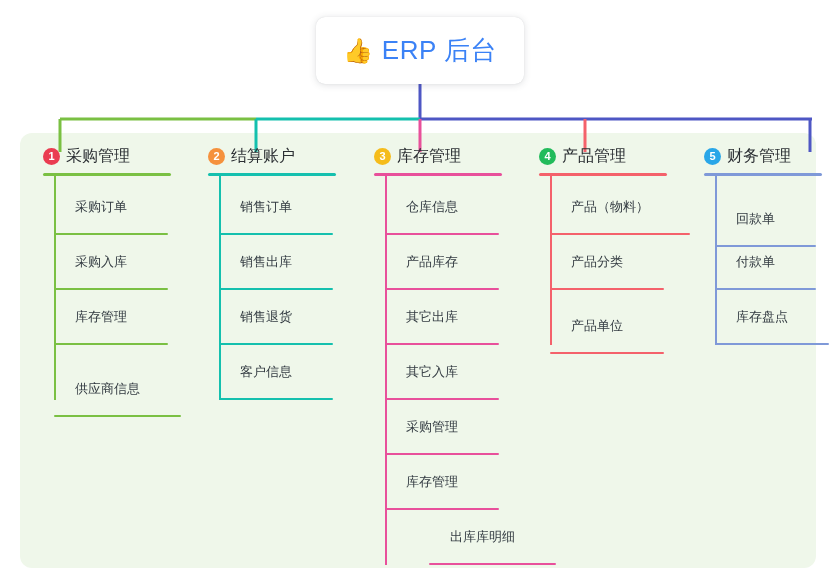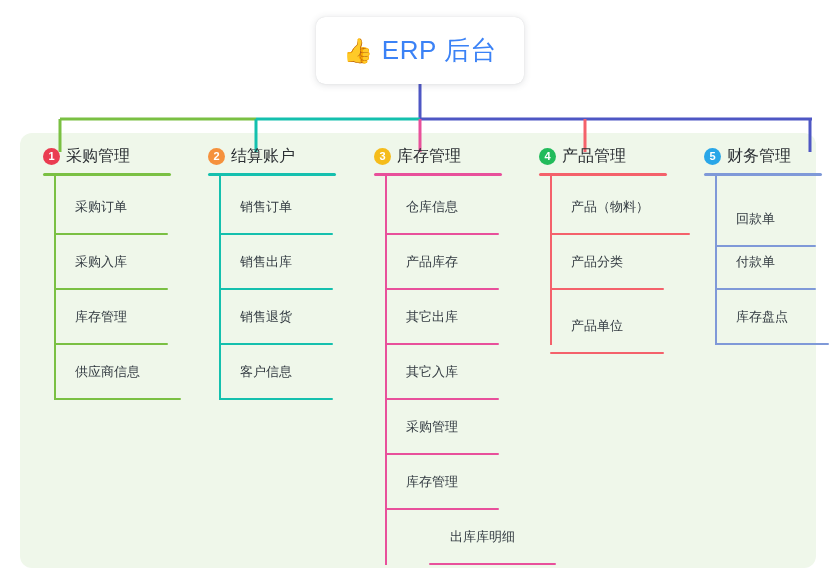--- a/index.html
+++ b/index.html
@@ -111,21 +111,21 @@
           <div class="leaf-rule" style="background: rgb(122, 192, 67); width: 114px;"></div>
         </div>
         <div class="leaf" style="top: 111px; width: 118px;">
           <span class="leaf-label">采购入库</span>
           <div class="leaf-rule" style="background: rgb(122, 192, 67); width: 114px;"></div>
         </div>
         <div class="leaf" style="top: 166px; width: 118px;">
           <span class="leaf-label">库存管理</span>
           <div class="leaf-rule" style="background: rgb(122, 192, 67); width: 114px;"></div>
         </div>
-        <div class="leaf" style="top: 221px; width: 131px; padding-left: 20px;">
+        <div class="leaf" style="top: 238px; width: 131px; padding-left: 20px;">
           <span class="leaf-label">供应商信息</span>
           <div class="leaf-rule" style="background: rgb(122, 192, 67); width: 127px;"></div>
         </div>
       </div>
       <div class="col" style="left: 192px; width: 160px;">
         <div class="col-head">
           <span class="badge" style="background: rgb(245, 145, 61);">2</span>
           <span class="col-title">结算账户</span>
         </div>
         <div class="head-rule" style="background: rgb(20, 192, 174); width: 128px;"></div>

